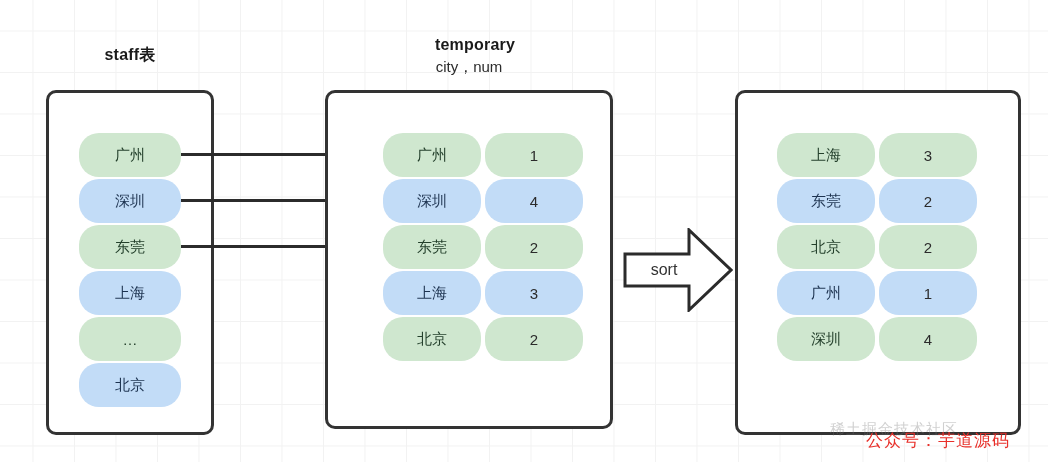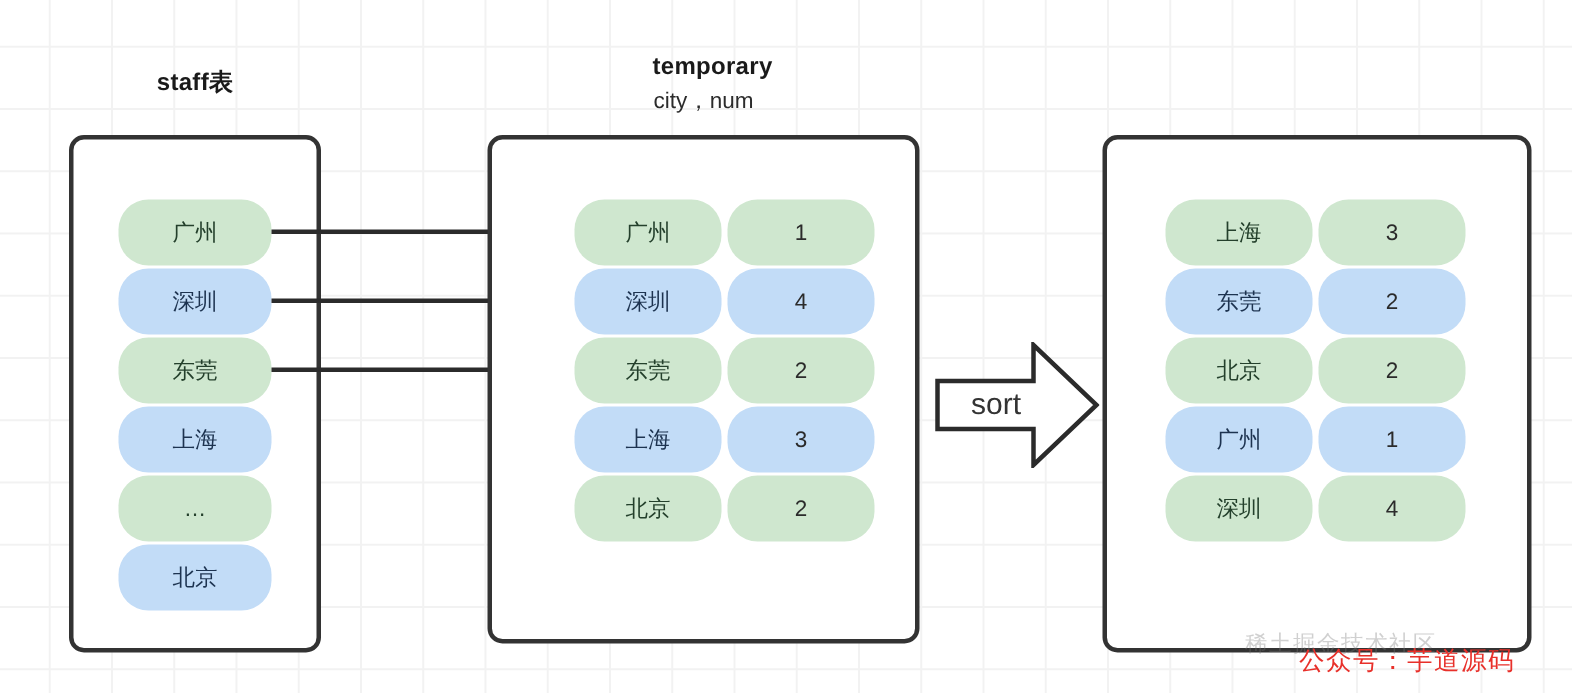--- a/index.html
+++ b/index.html
@@ -93,21 +93,21 @@
   .sort-arrow svg { display: block; }
   .sort-label {
     position: absolute;
     left: 0;
     top: 0;
     width: 86px;
     height: 84px;
     display: flex;
     align-items: center;
     justify-content: center;
-    font-size: 20px;
+    font-size: 16px;
     color: #333333;
     padding-right: 4px;
     box-sizing: border-box;
   }
 
   
   .wm-red {
     position: absolute;
     left: 866px;
     top: 429px;

